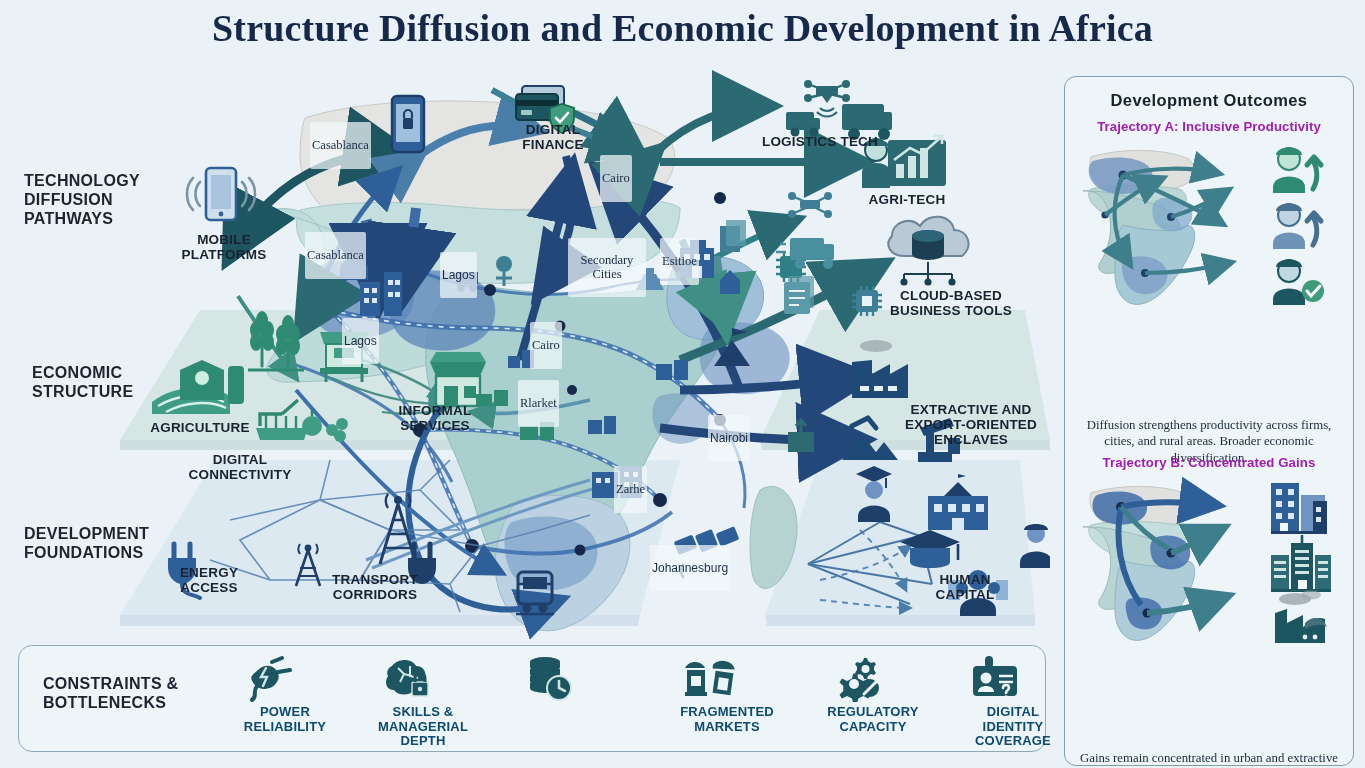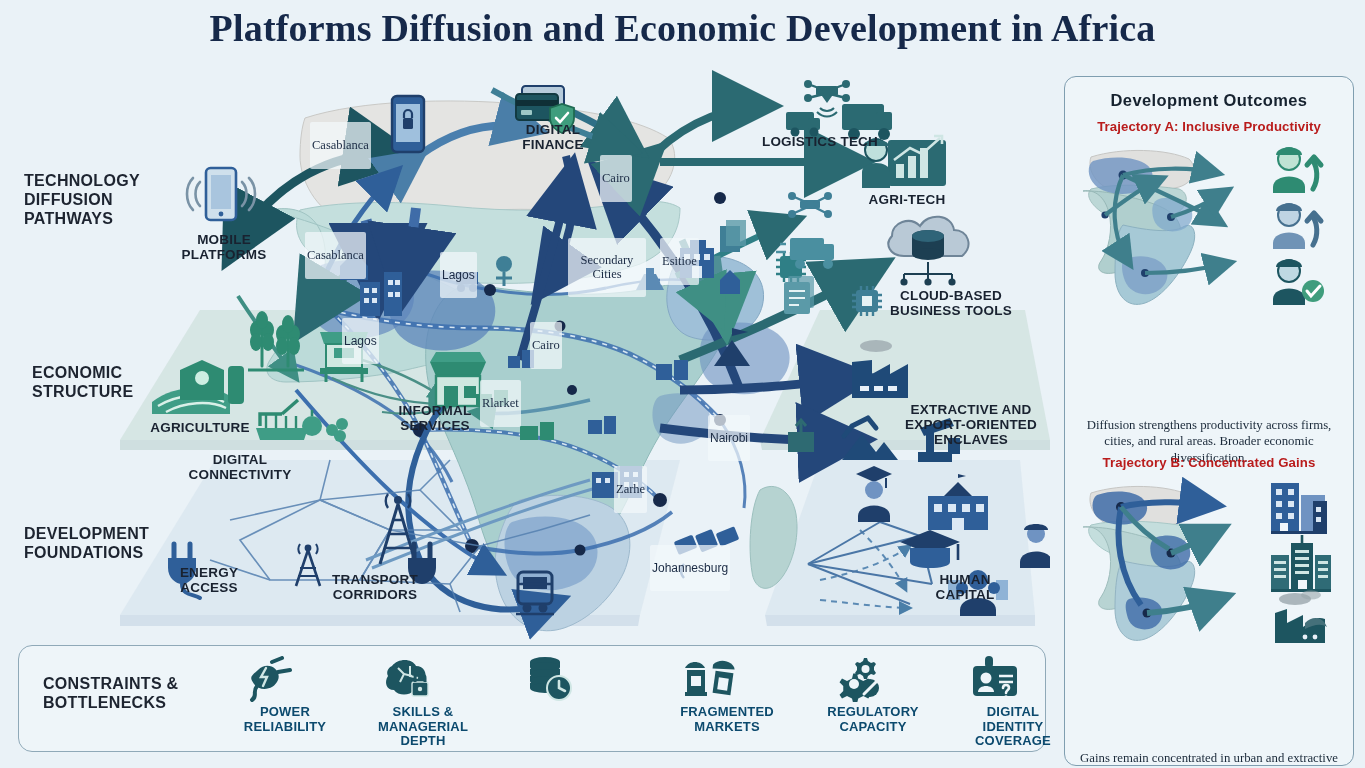--- a/index.html
+++ b/index.html
@@ -70,21 +70,21 @@
     position:absolute;left:1064px;top:76px;width:288px;height:688px;
     border:1.6px solid #7f9eb0;border-radius:12px;
     background:#eef5f9;
   }
   .panel-title{
     position:absolute;top:14px;left:0;width:288px;text-align:center;
     font-weight:bold;font-size:16.5px;letter-spacing:.4px;color:#16222f;
   }
   .traj-title{
     position:absolute;left:0;width:288px;text-align:center;
-    font-weight:bold;font-size:13.2px;letter-spacing:.1px;color:#b91c1c;
+    font-weight:bold;font-size:13.2px;letter-spacing:.1px;color:#a21caf;
   }
   #trajA-title{top:42px;}
   #trajB-title{top:378px;}
   .traj-desc{
     position:absolute;left:14px;width:260px;text-align:center;
     font-size:12.8px;line-height:1.28;color:#1b2a3a;
     font-family:"Liberation Serif", serif;
   }
   #trajA-desc{top:340px;}
   #trajB-desc{top:673px;}
@@ -114,21 +114,21 @@
     letter-spacing:.2px;color:#0c4a6e;text-transform:uppercase;
     white-space:pre-line;
     margin-left:32px;
   }
 </style>
 </head>
 <body>
 
 <div class="root">
 
-  <div class="title">Platforms Diffusion and Economic Development in Africa</div>
+  <div class="title">Structure Diffusion and Economic Development in Africa</div>
 
   <div class="rowlabel" id="lbl-tech" style="white-space:pre-line">Technology
 Diffusion
 Pathways</div>
   <div class="rowlabel" id="lbl-econ" style="white-space:pre-line">Economic
 Structure</div>
   <div class="rowlabel" id="lbl-dev" style="white-space:pre-line">Development
 Foundations</div>
 
   <div class="stage">
@@ -730,21 +730,21 @@
 Capital</div>
 
     <div class="citylab" style="left:190px;top:62px;">Casablanca</div>
     <div class="citylab" style="left:185px;top:172px;">Casablanca</div>
     <div class="citylab" style="left:480px;top:95px;">Cairo</div>
     <div class="citylab sans" style="left:320px;top:192px;">Lagos</div>
     <div class="citylab sans" style="left:222px;top:258px;">Lagos</div>
     <div class="citylab" style="left:448px;top:178px;width:74px;text-align:center;white-space:normal;line-height:1.08;">Secondary Cities</div>
     <div class="citylab" style="left:540px;top:178px;">Esitioe</div>
     <div class="citylab" style="left:410px;top:262px;">Cairo</div>
-    <div class="citylab" style="left:360px;top:320px;">Rlarket</div>
+    <div class="citylab" style="left:398px;top:320px;">Rlarket</div>
     <div class="citylab sans" style="left:588px;top:355px;">Nairobi</div>
     <div class="citylab" style="left:494px;top:406px;">Zarhe</div>
     <div class="citylab sans" style="left:530px;top:485px;">Johannesburg</div>
   </div>
 
   <div class="panel">
     <div class="panel-title">Development Outcomes</div>
 
     <div class="traj-title" id="trajA-title">Trajectory A: Inclusive Productivity</div>
     <div class="traj-vis" id="trajA-vis">

